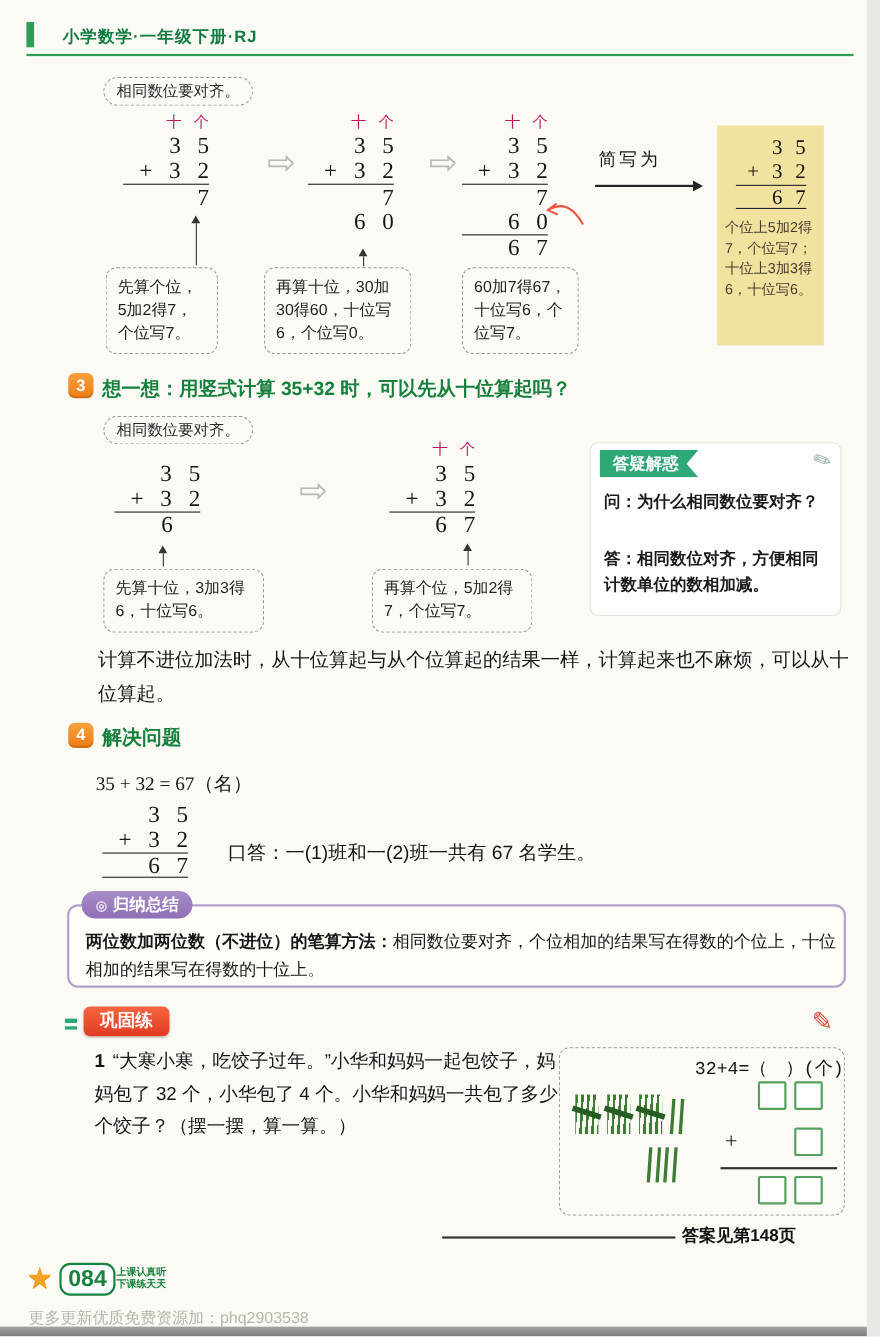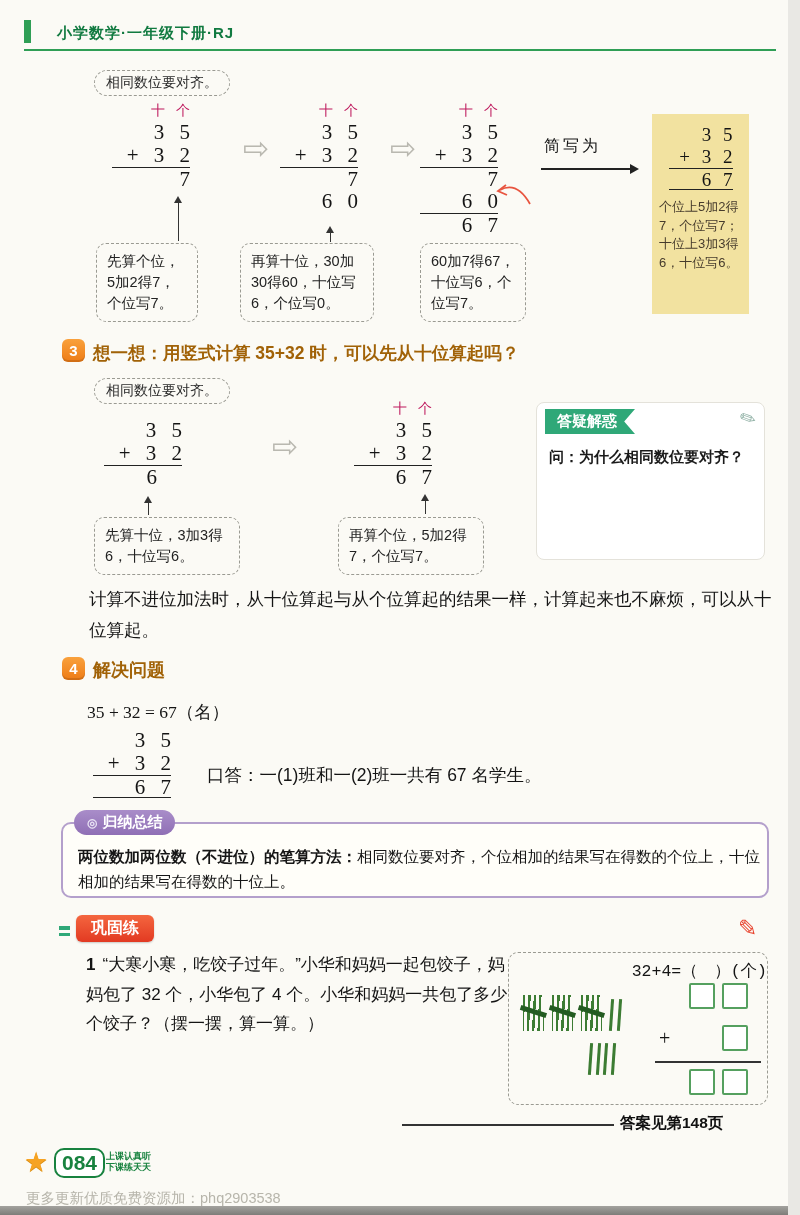--- a/index.html
+++ b/index.html
@@ -23,21 +23,21 @@
 .long-arrow::after{content:"";position:absolute;right:-8px;top:-4.3px;border-left:9px solid #222;border-top:5px solid transparent;border-bottom:5px solid transparent}
 .red-note{position:absolute;font-size:13.5px;line-height:19px;color:#e8543f}
 .curved-arrow{position:absolute}
 .yellow-box{position:absolute;background:#f2e2a0}
 .vadd-y{position:relative;margin:10px auto 0;width:64px;font-family:"Liberation Serif",serif;color:#141414}
 .vadd-y .vrow{height:22px;line-height:22px;text-align:right;font-size:19px;word-spacing:7px;white-space:pre}
 .vadd-y .rule{border-top:1.6px solid #222}
 .vadd-y .rule-b{border-bottom:1.6px solid #222}
 .yellow-note{margin:8px 7px 0;font-size:13px;line-height:18.5px;color:#463b2c}
 .sec-num{position:absolute;width:23px;height:23px;border-radius:6px;background:linear-gradient(#f9a13c,#ee7c16);color:#fff;font-weight:bold;font-size:15px;text-align:center;line-height:23px;box-shadow:inset 0 -2px 0 rgba(0,0,0,.12)}
-.sec-title{position:absolute;font-weight:bold;color:#a16207}
+.sec-title{position:absolute;font-weight:bold;color:#15803d}
 .qa-panel{position:absolute;background:#fff;border:1px solid #e4e2da;border-radius:8px}
 .qa-badge{position:absolute;left:8px;top:6px;background:#2fa878;color:#fff;font-weight:bold;font-size:15px;padding:3px 18px 3px 12px;clip-path:polygon(0 0,100% 0,88% 50%,100% 100%,0 100%)}
 .quill{position:absolute;right:8px;top:4px;font-size:19px;color:#93b3a8;transform:rotate(-25deg)}
 .qa-q{position:absolute;left:12px;top:42px;width:204px;font-size:15px;font-weight:600;line-height:23px;color:#1a1a1a}
 .qa-a{position:absolute;left:12px;top:94px;width:208px;font-size:15px;font-weight:600;line-height:23px;color:#1a1a1a}
 .body-text{position:absolute;font-size:17.5px;line-height:31px;color:#141414}
 .serif{font-family:"Liberation Serif",serif}
 .summary-box{position:absolute;border:2px solid #b4a0cc;border-radius:10px;background:#fffef9}
 .summary-badge{position:absolute;background:linear-gradient(#a98dc9,#8f6fb5);border-radius:13px;color:#fff;font-weight:bold;font-size:15px;padding:3px 13px}
 .summary-badge .dot{font-size:12px;margin-right:5px;color:#e9e3f4}
@@ -147,20 +147,21 @@
     <div class="vrow">+ 3 2</div>
     <div class="vrow rule">6 7</div>
   </div>
   <div class="uparrow" style="left:425px;top:501px;height:13px"></div>
   <div class="dash-box" style="left:338px;top:517px;width:146px">再算个位，5加2得7，个位写7。</div>
 
   <div class="qa-panel" style="left:536px;top:402px;width:229px;height:158px">
     <div class="qa-badge">答疑解惑</div>
     <span class="quill">✎</span>
     <div class="qa-q">问：为什么相同数位要对齐？</div>
+    <div class="qa-a">答：相同数位对齐，方便相同计数单位的数相加减。</div>
   </div>
 
   <div class="body-text" style="left:89px;top:584px;width:690px">计算不进位加法时，从十位算起与从个位算起的结果一样，计算起来也不麻烦，可以从十位算起。</div>
 
   <div class="sec-num" style="left:62px;top:657px">4</div>
   <div class="sec-title" style="left:93px;top:658px;font-size:18px">解决问题</div>
 
   <div class="body-text serif" style="left:87px;top:700px;line-height:24px">35 + 32 = 67（名）</div>
 
   <div class="vadd" style="left:93px;top:729px;width:78px">

